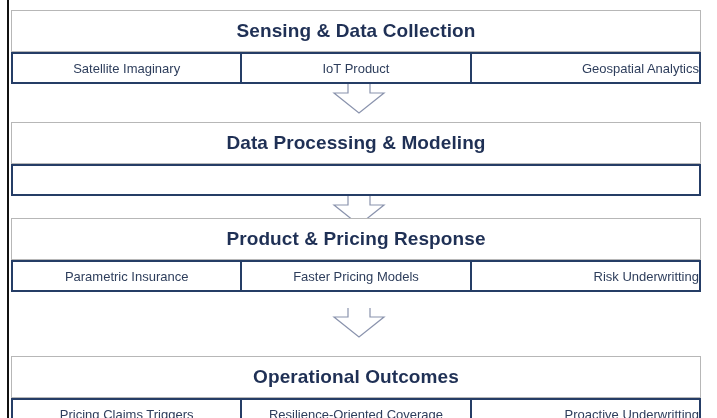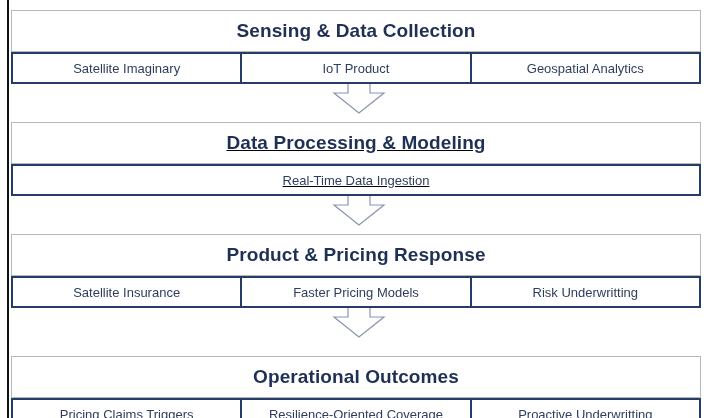--- a/index.html
+++ b/index.html
@@ -71,21 +71,21 @@
   .cell {
     box-sizing: border-box;
     flex: 1 1 0;
     display: flex;
     align-items: center;
     justify-content: center;
     border-right: 2px solid #253D66;
     background: #ffffff;
     overflow: hidden;
   }
-  .cell:last-child { border-right: none; }
+  .cell:last-child { border-right: none; justify-content: flex-end; }
   .cell-text {
     font-size: 13px;
     color: #2E3E5C;
     white-space: nowrap;
     line-height: 1;
   }
 
   
   .arrow {
     position: absolute;
@@ -118,44 +118,41 @@
       </div>
     </div>
   </div>
 
   <div class="arrow" style="top:84px;">
     <svg width="56" height="30" viewBox="0 0 56 30" xmlns="http://www.w3.org/2000/svg">
       <polyline points="17,0 17,9 3,9 28,29 53,9 39,9 39,0" fill="#ffffff" stroke="#8A93AD" stroke-width="1.2" stroke-linejoin="miter"></polyline>
     </svg>
   </div>
 
-  <div class="stage" style="top:122px;text-decoration:underline;">
+  <div class="stage" style="top:122px;">
     <div class="stage-title">
       <span class="stage-title-text">Data Processing &amp; Modeling</span>
     </div>
     <div class="stage-cells">
-      <div class="cell">
-        <span class="cell-text">Real-Time Data Ingestion</span>
-      </div>
     </div>
   </div>
 
   <div class="arrow" style="top:196px;">
     <svg width="56" height="30" viewBox="0 0 56 30" xmlns="http://www.w3.org/2000/svg">
       <polyline points="17,0 17,9 3,9 28,29 53,9 39,9 39,0" fill="#ffffff" stroke="#8A93AD" stroke-width="1.2" stroke-linejoin="miter"></polyline>
     </svg>
   </div>
 
-  <div class="stage" style="top:234px;">
+  <div class="stage" style="top:218px;">
     <div class="stage-title">
       <span class="stage-title-text">Product &amp; Pricing Response</span>
     </div>
     <div class="stage-cells">
       <div class="cell">
-        <span class="cell-text">Satellite Insurance</span>
+        <span class="cell-text">Parametric Insurance</span>
       </div>
       <div class="cell">
         <span class="cell-text">Faster Pricing Models</span>
       </div>
       <div class="cell">
         <span class="cell-text">Risk Underwritting</span>
       </div>
     </div>
   </div>
 

